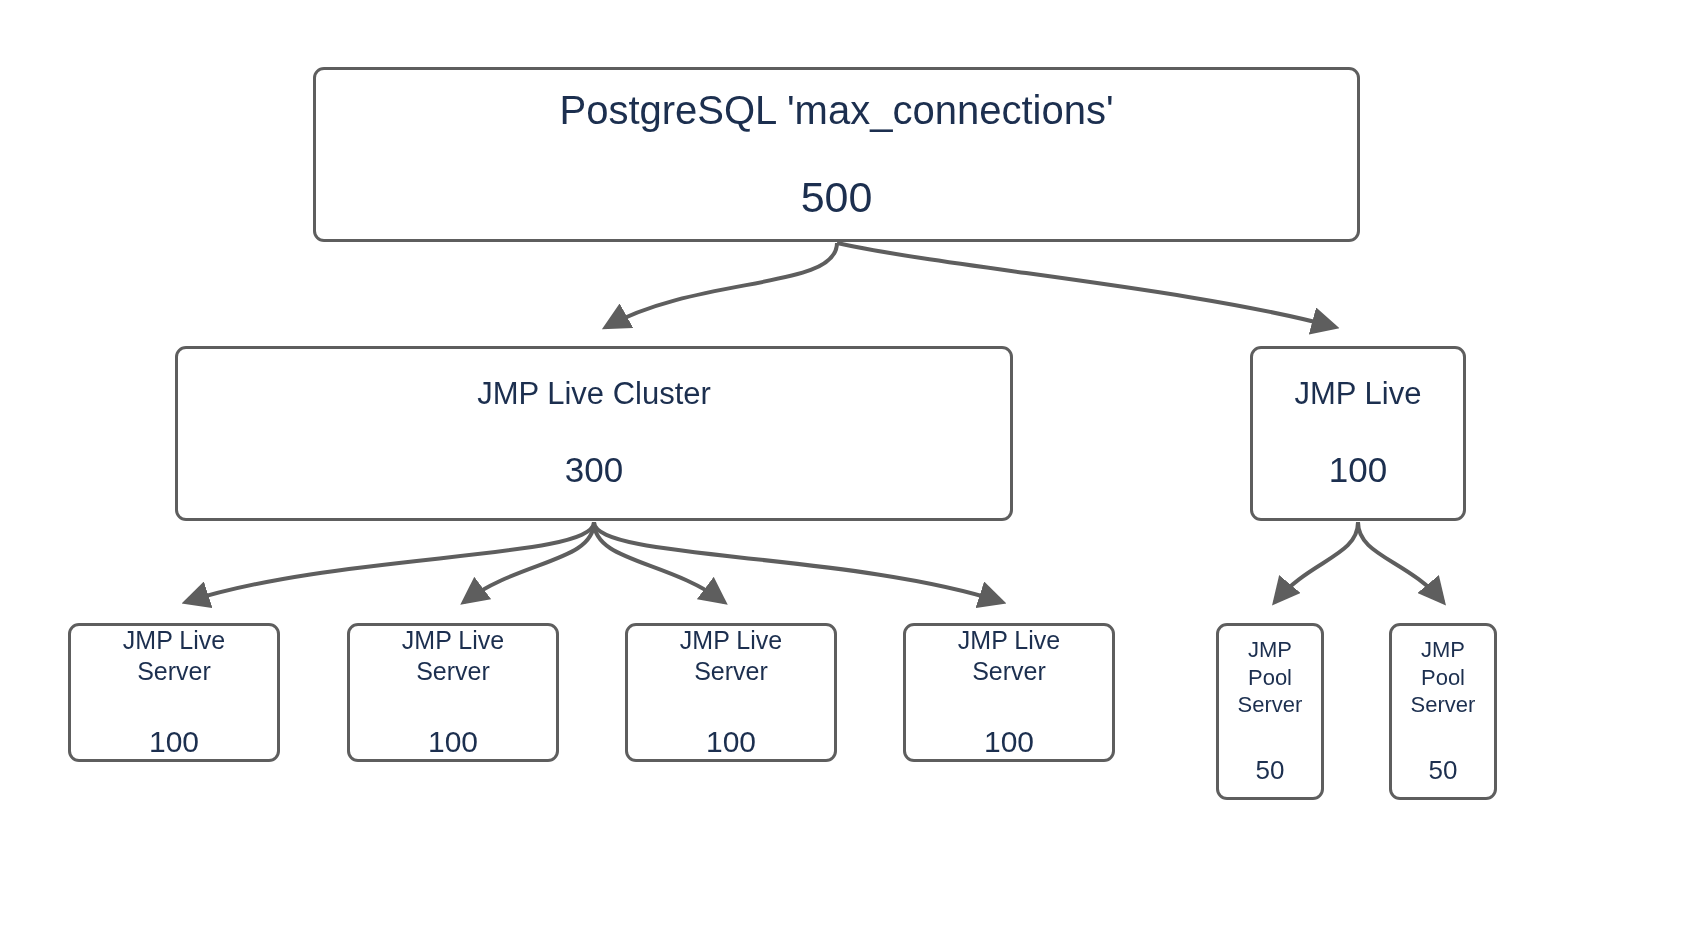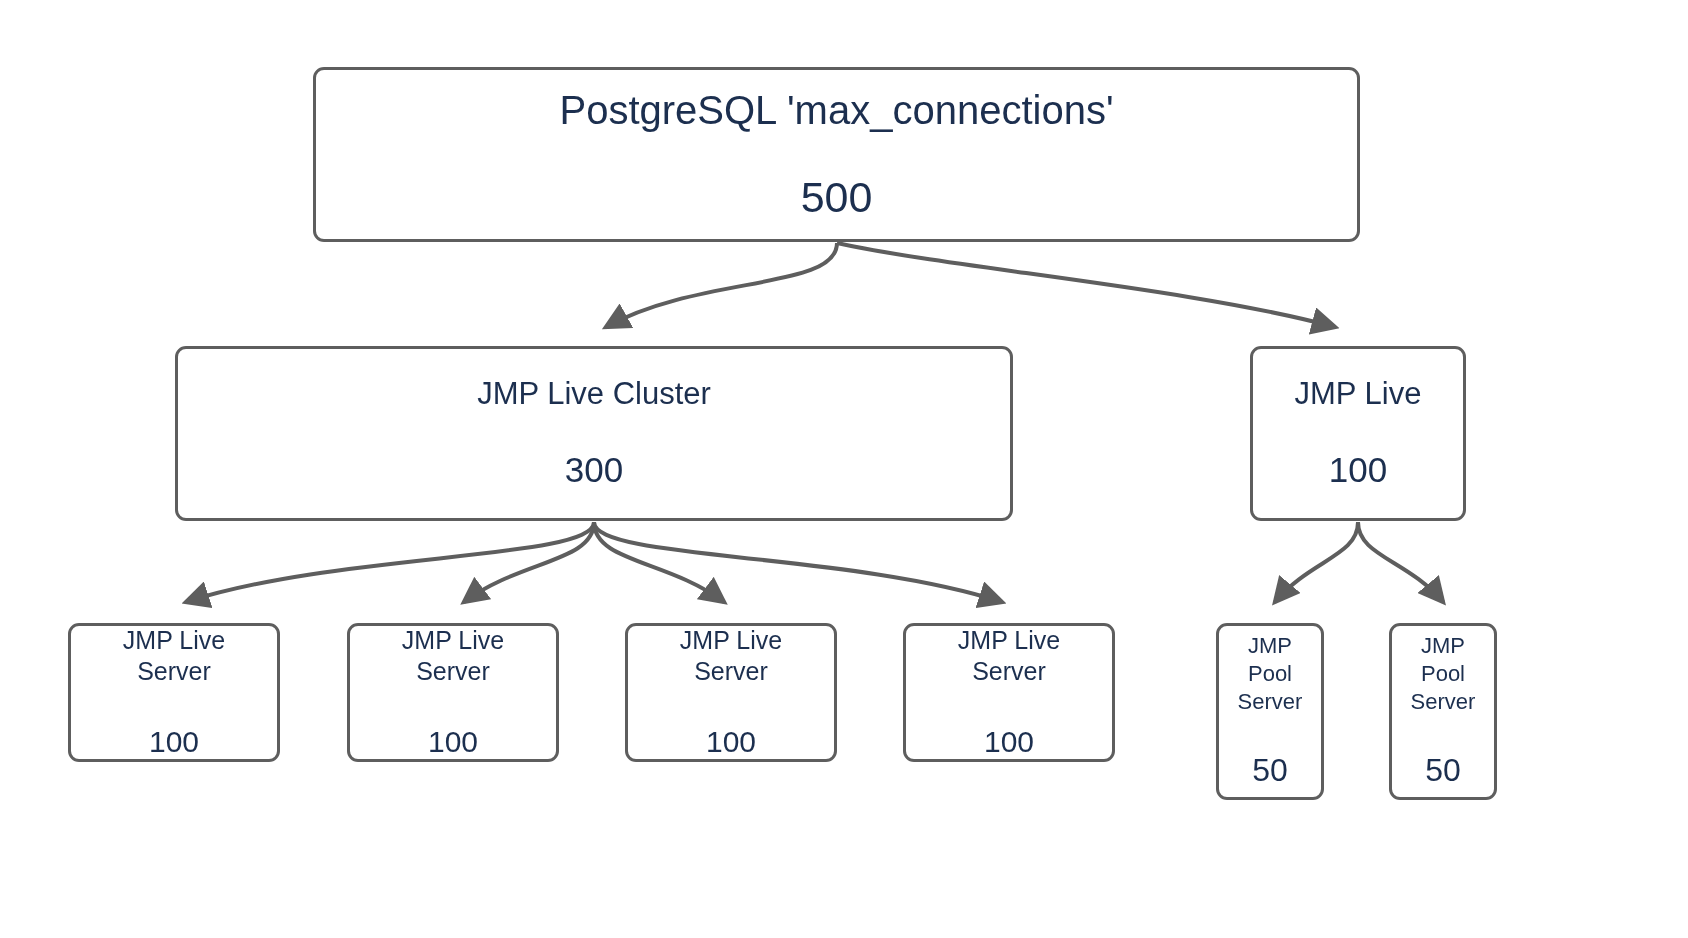--- a/index.html
+++ b/index.html
@@ -95,21 +95,21 @@
   #node-live-server-3 { left: 625px; }
   #node-live-server-4 { left: 903px; }
 
   
   .leaf-pool {
     top: 623px;
     width: 108px;
     height: 177px;
   }
   .leaf-pool .node-label { font-size: 22px; }
-  .leaf-pool .node-value { font-size: 32px; }
+  .leaf-pool .node-value { font-size: 26px; }
   #node-pool-server-1 { left: 1216px; }
   #node-pool-server-2 { left: 1389px; }
 </style>
 </head>
 <body>
 
 <div id="diagram-canvas">
 
   <svg id="edge-layer" viewBox="0 0 1688 938" xmlns="http://www.w3.org/2000/svg">
     <defs>

